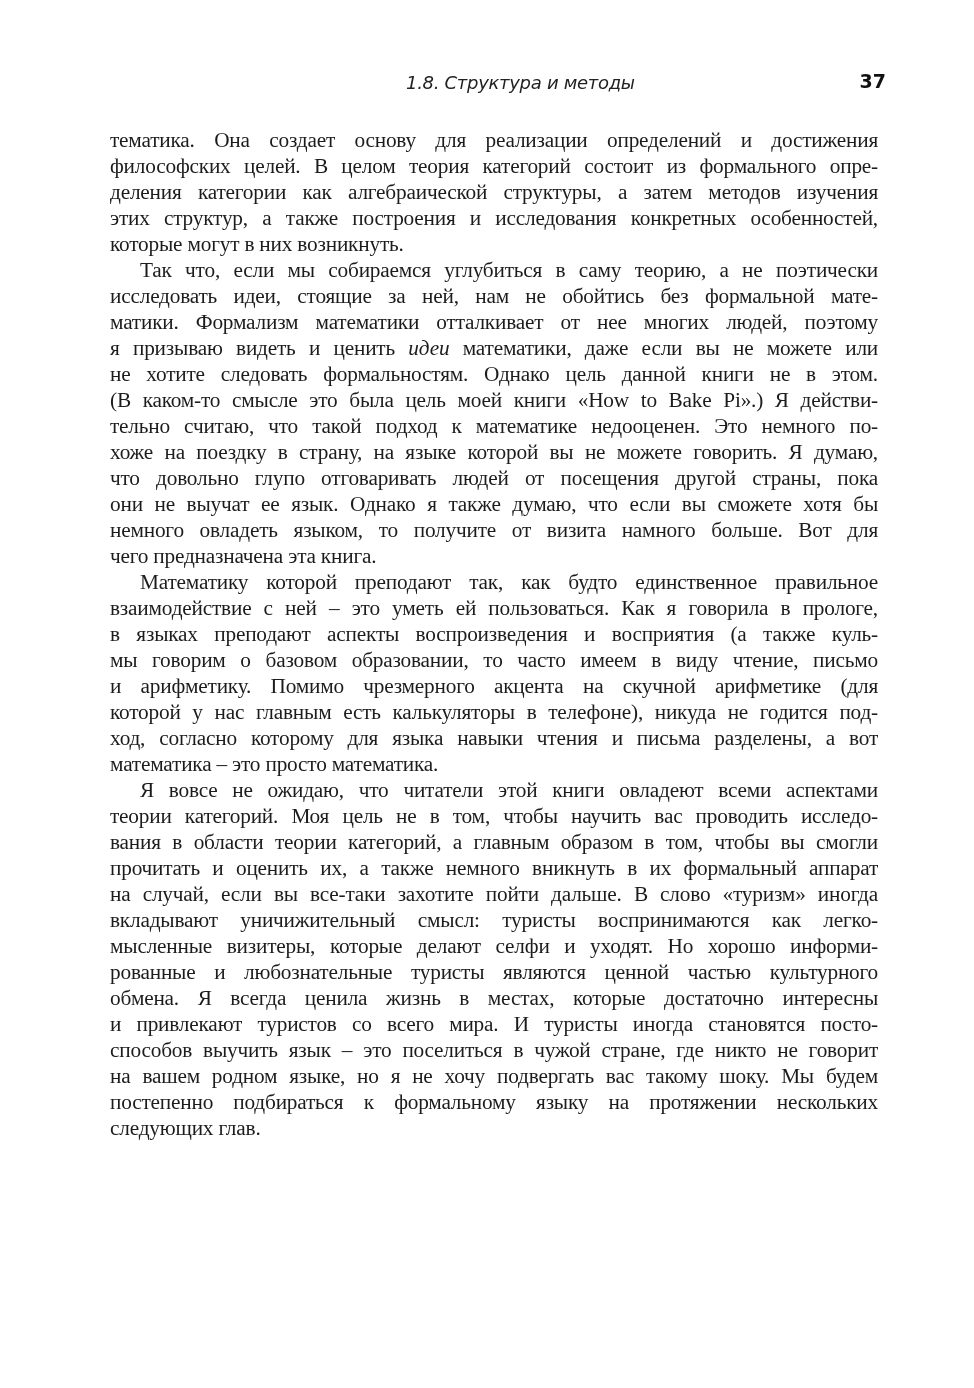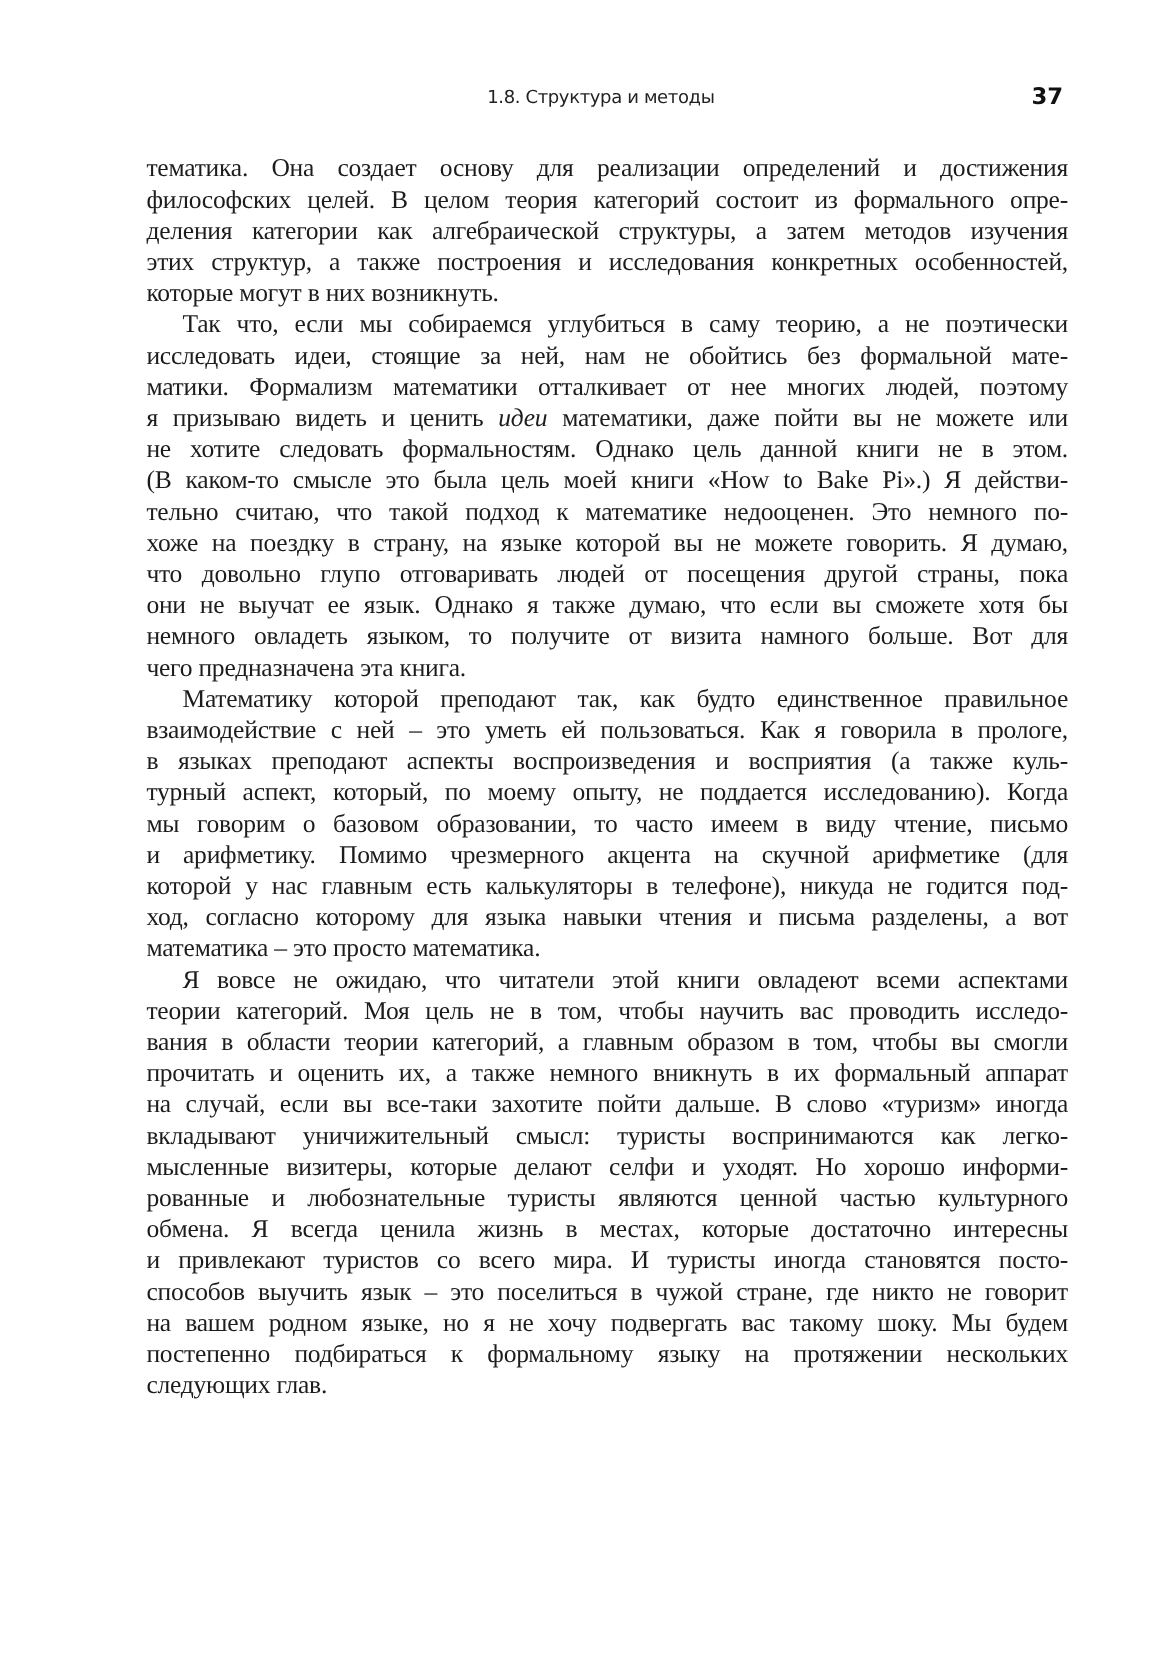--- a/index.html
+++ b/index.html
@@ -19,37 +19,38 @@
       top: 70px;
       left: 118px;
       width: 768px;
       height: 28px;
     }
     .running-title {
       position: absolute;
       left: 288px;
       top: 2px;
       font-family: "DejaVu Sans", sans-serif;
-      font-size: 15px;
+      font-size: 18px;
       letter-spacing: -0.3px;
       color: #222;
+      font-style: italic;
     }
     .page-number {
       position: absolute;
       right: 0;
       top: 0;
       font-family: "DejaVu Sans", sans-serif;
       font-weight: bold;
       font-size: 19px;
       color: #111;
     }
     .body-text {
       position: absolute;
       top: 127px;
-      left: 122px;
+      left: 110px;
       width: 768px;
       font-family: "Liberation Serif", serif;
       font-size: 21.3px;
       line-height: 26px;
       color: #1c1c1c;
     }
     .para {
       margin: 0;
       text-align: justify;
       text-align-last: left;
@@ -87,36 +88,35 @@
     <span class="line">философских целей. В целом теория категорий состоит из формального опре-</span>
     <span class="line">деления категории как алгебраической структуры, а затем методов изучения</span>
     <span class="line">этих структур, а также построения и исследования конкретных особенностей,</span>
     <span class="line last">которые могут в них возникнуть.</span>
   </div>
 
   <div class="para">
     <span class="line indent">Так что, если мы собираемся углубиться в саму теорию, а не поэтически</span>
     <span class="line">исследовать идеи, стоящие за ней, нам не обойтись без формальной мате-</span>
     <span class="line">матики. Формализм математики отталкивает от нее многих людей, поэтому</span>
-    <span class="line"><span>я призываю видеть и ценить </span><em>идеи</em><span> математики, даже пойти вы не можете или</span></span>
+    <span class="line"><span>я призываю видеть и ценить </span><em>идеи</em><span> математики, даже если вы не можете или</span></span>
     <span class="line">не хотите следовать формальностям. Однако цель данной книги не в этом.</span>
     <span class="line">(В каком-то смысле это была цель моей книги «How to Bake Pi».) Я действи-</span>
     <span class="line">тельно считаю, что такой подход к математике недооценен. Это немного по-</span>
     <span class="line">хоже на поездку в страну, на языке которой вы не можете говорить. Я думаю,</span>
     <span class="line">что довольно глупо отговаривать людей от посещения другой страны, пока</span>
     <span class="line">они не выучат ее язык. Однако я также думаю, что если вы сможете хотя бы</span>
     <span class="line">немного овладеть языком, то получите от визита намного больше. Вот для</span>
     <span class="line last">чего предназначена эта книга.</span>
   </div>
 
   <div class="para">
     <span class="line indent">Математику которой преподают так, как будто единственное правильное</span>
     <span class="line">взаимодействие с ней – это уметь ей пользоваться. Как я говорила в прологе,</span>
     <span class="line">в языках преподают аспекты воспроизведения и восприятия (а также куль-</span>
-    <span class="line">турный аспект, который, по моему опыту, не поддается исследованию). Когда</span>
     <span class="line">мы говорим о базовом образовании, то часто имеем в виду чтение, письмо</span>
     <span class="line">и арифметику. Помимо чрезмерного акцента на скучной арифметике (для</span>
     <span class="line">которой у нас главным есть калькуляторы в телефоне), никуда не годится под-</span>
     <span class="line">ход, согласно которому для языка навыки чтения и письма разделены, а вот</span>
     <span class="line last">математика – это просто математика.</span>
   </div>
 
   <div class="para">
     <span class="line indent">Я вовсе не ожидаю, что читатели этой книги овладеют всеми аспектами</span>
     <span class="line">теории категорий. Моя цель не в том, чтобы научить вас проводить исследо-</span>

